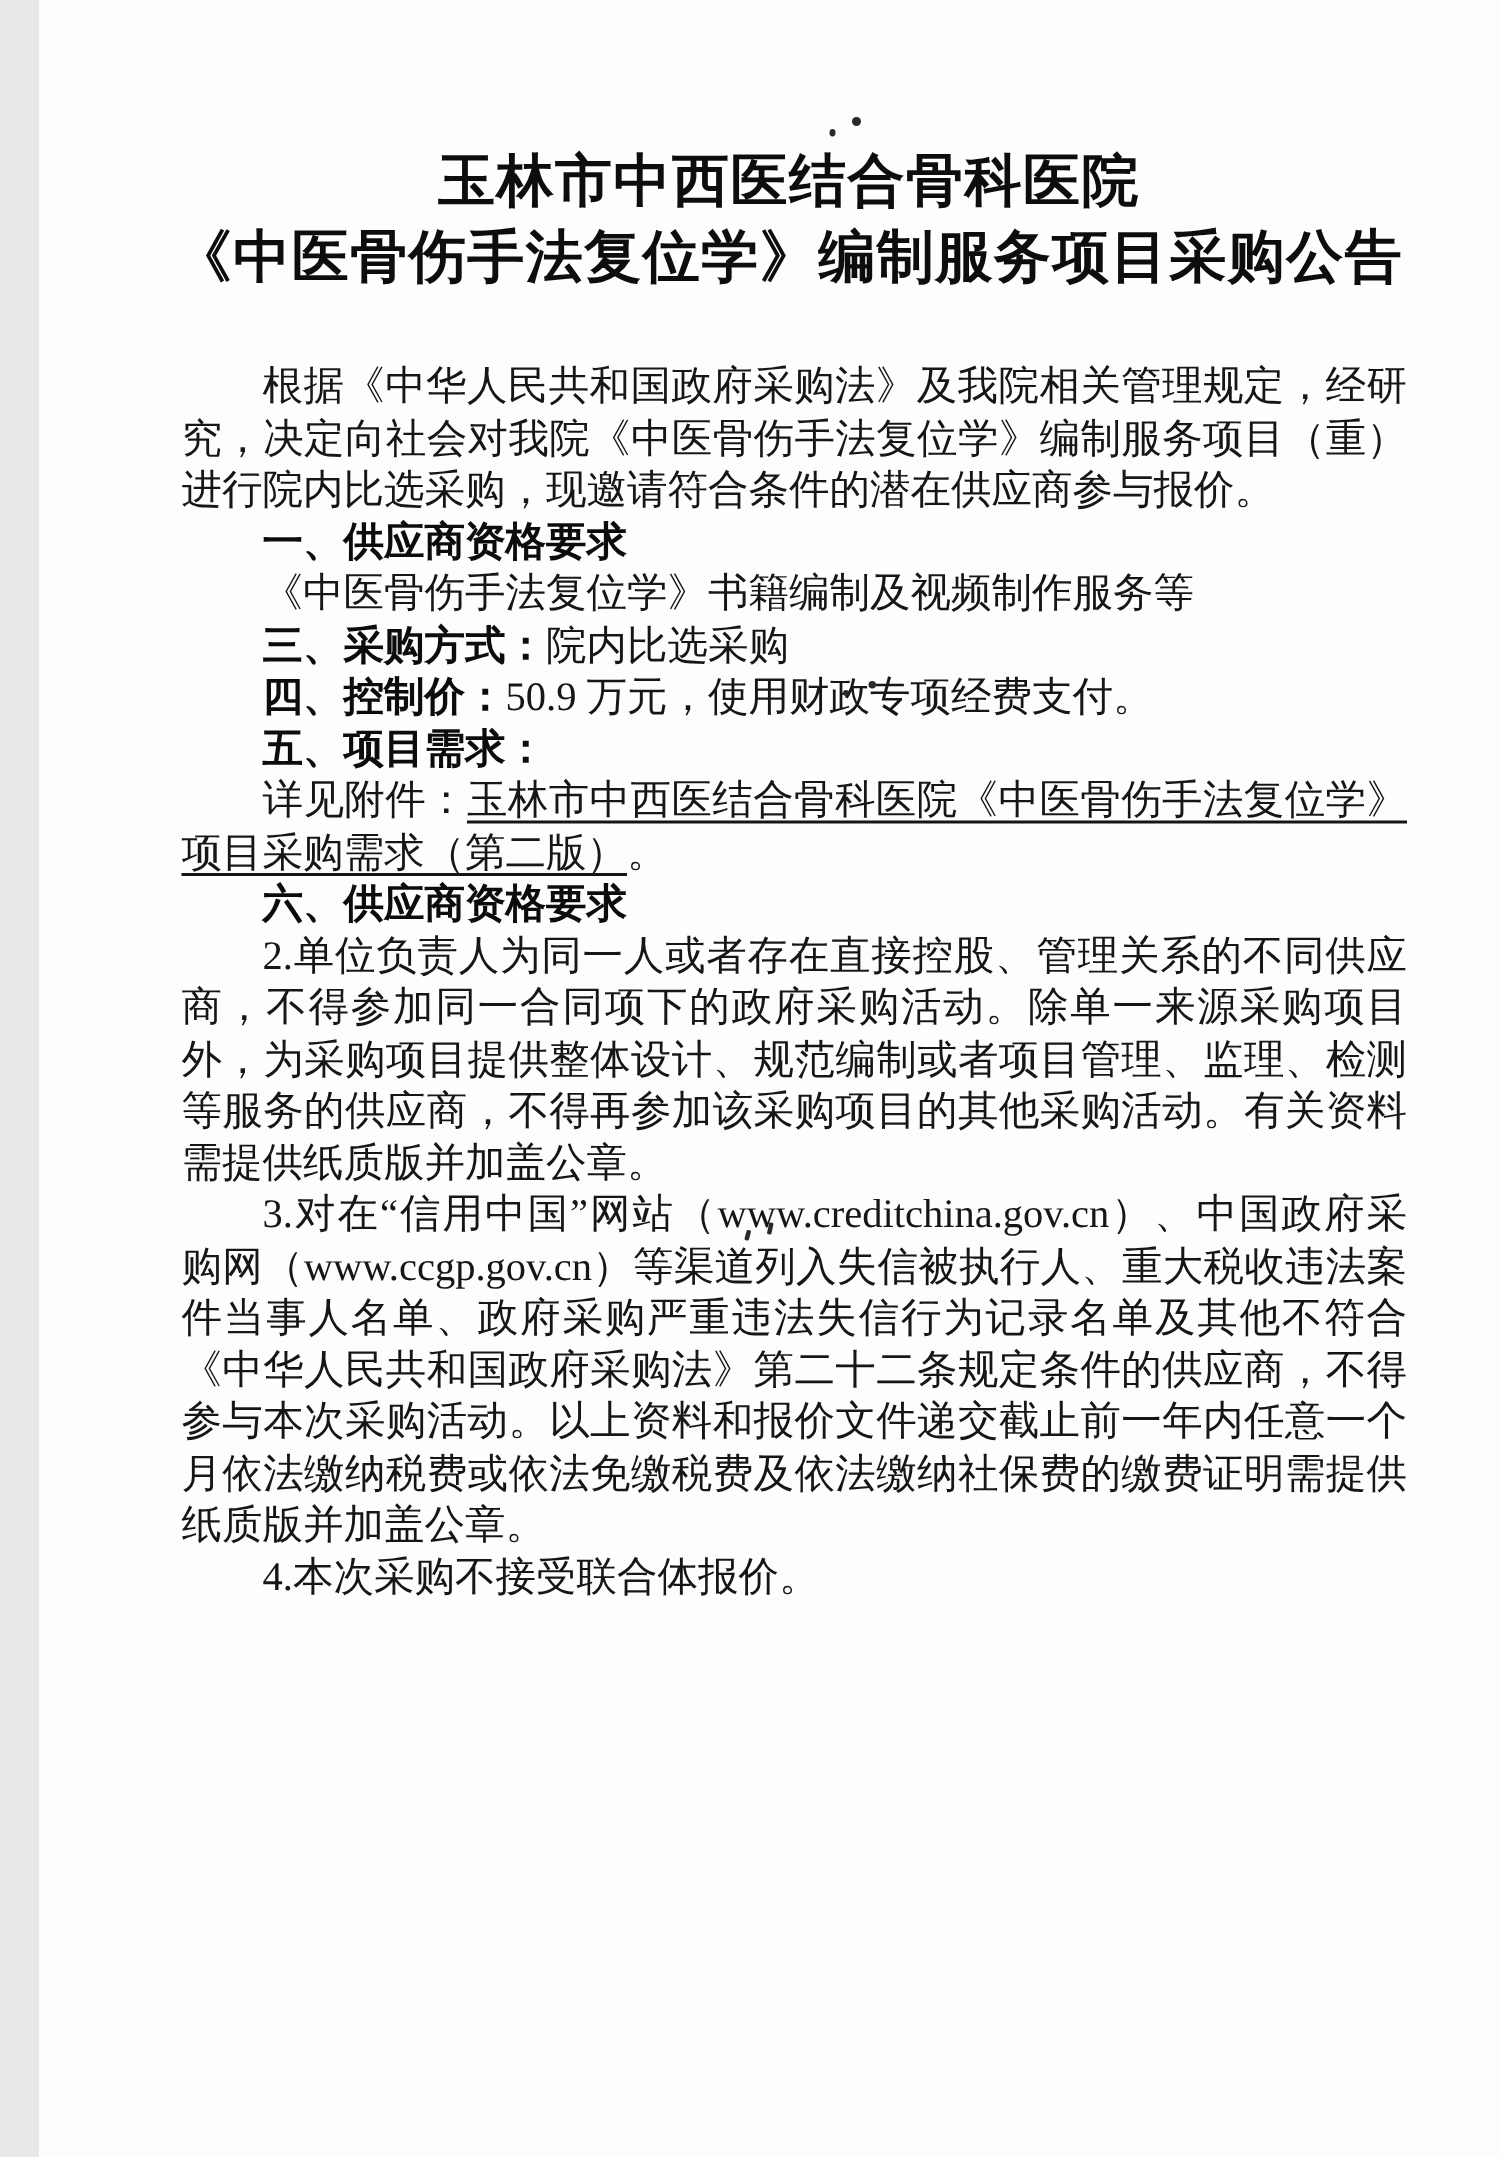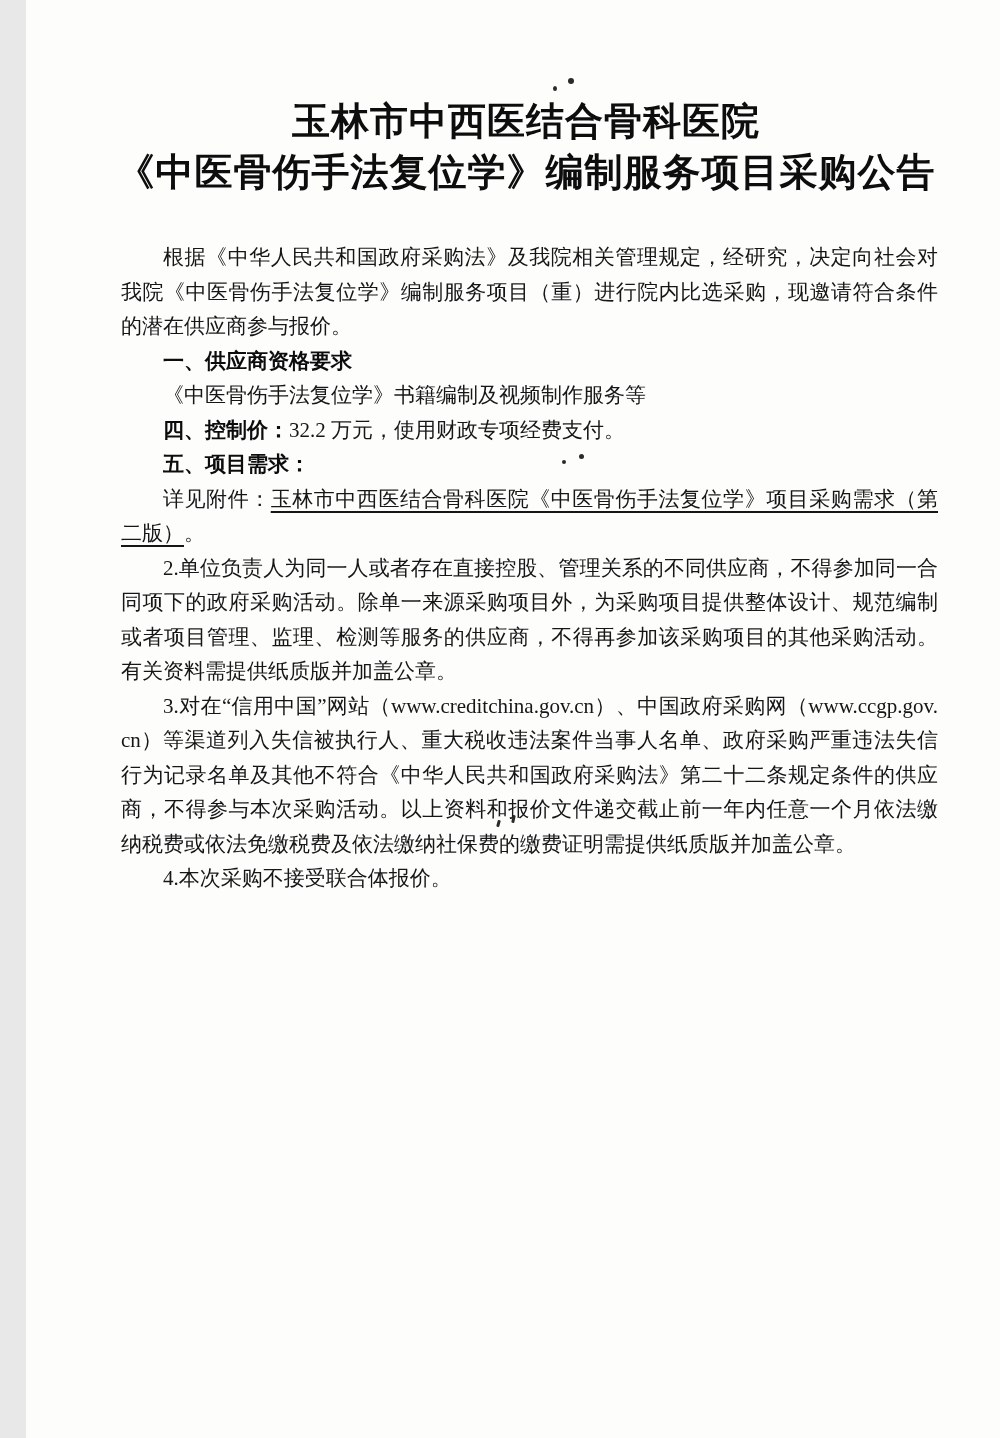--- a/index.html
+++ b/index.html
@@ -27,21 +27,21 @@
     font-size: 38px;
     line-height: 51px;
     letter-spacing: 1px;
   }
   .doc-body {
     margin: 42px 88px 0 95px; 
     width: 817px;
   }
   .para {
     margin: 0;
-    font-size: 21px;
+    font-size: 27px;
     line-height: 34.5px;
     text-indent: 2em;
     text-align: justify;
     word-break: break-all;
     color: #161616;
     font-family: Liberation Serif, serif;
   }
   .seg-bold {
     font-weight: bold;
     color: #0c0c0c;
@@ -72,21 +72,23 @@
 
   <div class="doc-title">
     <div class="title-line">玉林市中西医结合骨科医院</div>
     <div class="title-line">《中医骨伤手法复位学》编制服务项目采购公告</div>
   </div>
 
   <div class="doc-body">
       <p class="para"><span>根据《中华人民共和国政府采购法》及我院相关管理规定，经研究，决定向社会对我院《中医骨伤手法复位学》编制服务项目（重）进行院内比选采购，现邀请符合条件的潜在供应商参与报价。</span></p>
       <p class="para"><span class="seg-bold">一、供应商资格要求</span></p>
       <p class="para"><span>《中医骨伤手法复位学》书籍编制及视频制作服务等</span></p>
-      <p class="para"><span class="seg-bold">四、控制价：</span><span>32.2 万元，使用财政专项经费支付。</span></p>
+      <p class="para"><span class="seg-bold">三、采购方式：</span><span>院内比选采购</span></p>
+      <p class="para"><span class="seg-bold">四、控制价：</span><span>50.9 万元，使用财政专项经费支付。</span></p>
       <p class="para"><span class="seg-bold">五、项目需求：</span></p>
       <p class="para"><span>详见附件：</span><span class="seg-underline">玉林市中西医结合骨科医院《中医骨伤手法复位学》项目采购需求（第二版）</span><span>。</span></p>
+      <p class="para"><span class="seg-bold">六、供应商资格要求</span></p>
       <p class="para"><span>2.单位负责人为同一人或者存在直接控股、管理关系的不同供应商，不得参加同一合同项下的政府采购活动。除单一来源采购项目外，为采购项目提供整体设计、规范编制或者项目管理、监理、检测等服务的供应商，不得再参加该采购项目的其他采购活动。有关资料需提供纸质版并加盖公章。</span></p>
       <p class="para"><span>3.对在“信用中国”网站（www.creditchina.gov.cn）、中国政府采购网（www.ccgp.gov.cn）等渠道列入失信被执行人、重大税收违法案件当事人名单、政府采购严重违法失信行为记录名单及其他不符合《中华人民共和国政府采购法》第二十二条规定条件的供应商，不得参与本次采购活动。以上资料和报价文件递交截止前一年内任意一个月依法缴纳税费或依法免缴税费及依法缴纳社保费的缴费证明需提供纸质版并加盖公章。</span></p>
       <p class="para"><span>4.本次采购不接受联合体报价。</span></p>
     </div>
 
 </div>
 
 </body></html>

